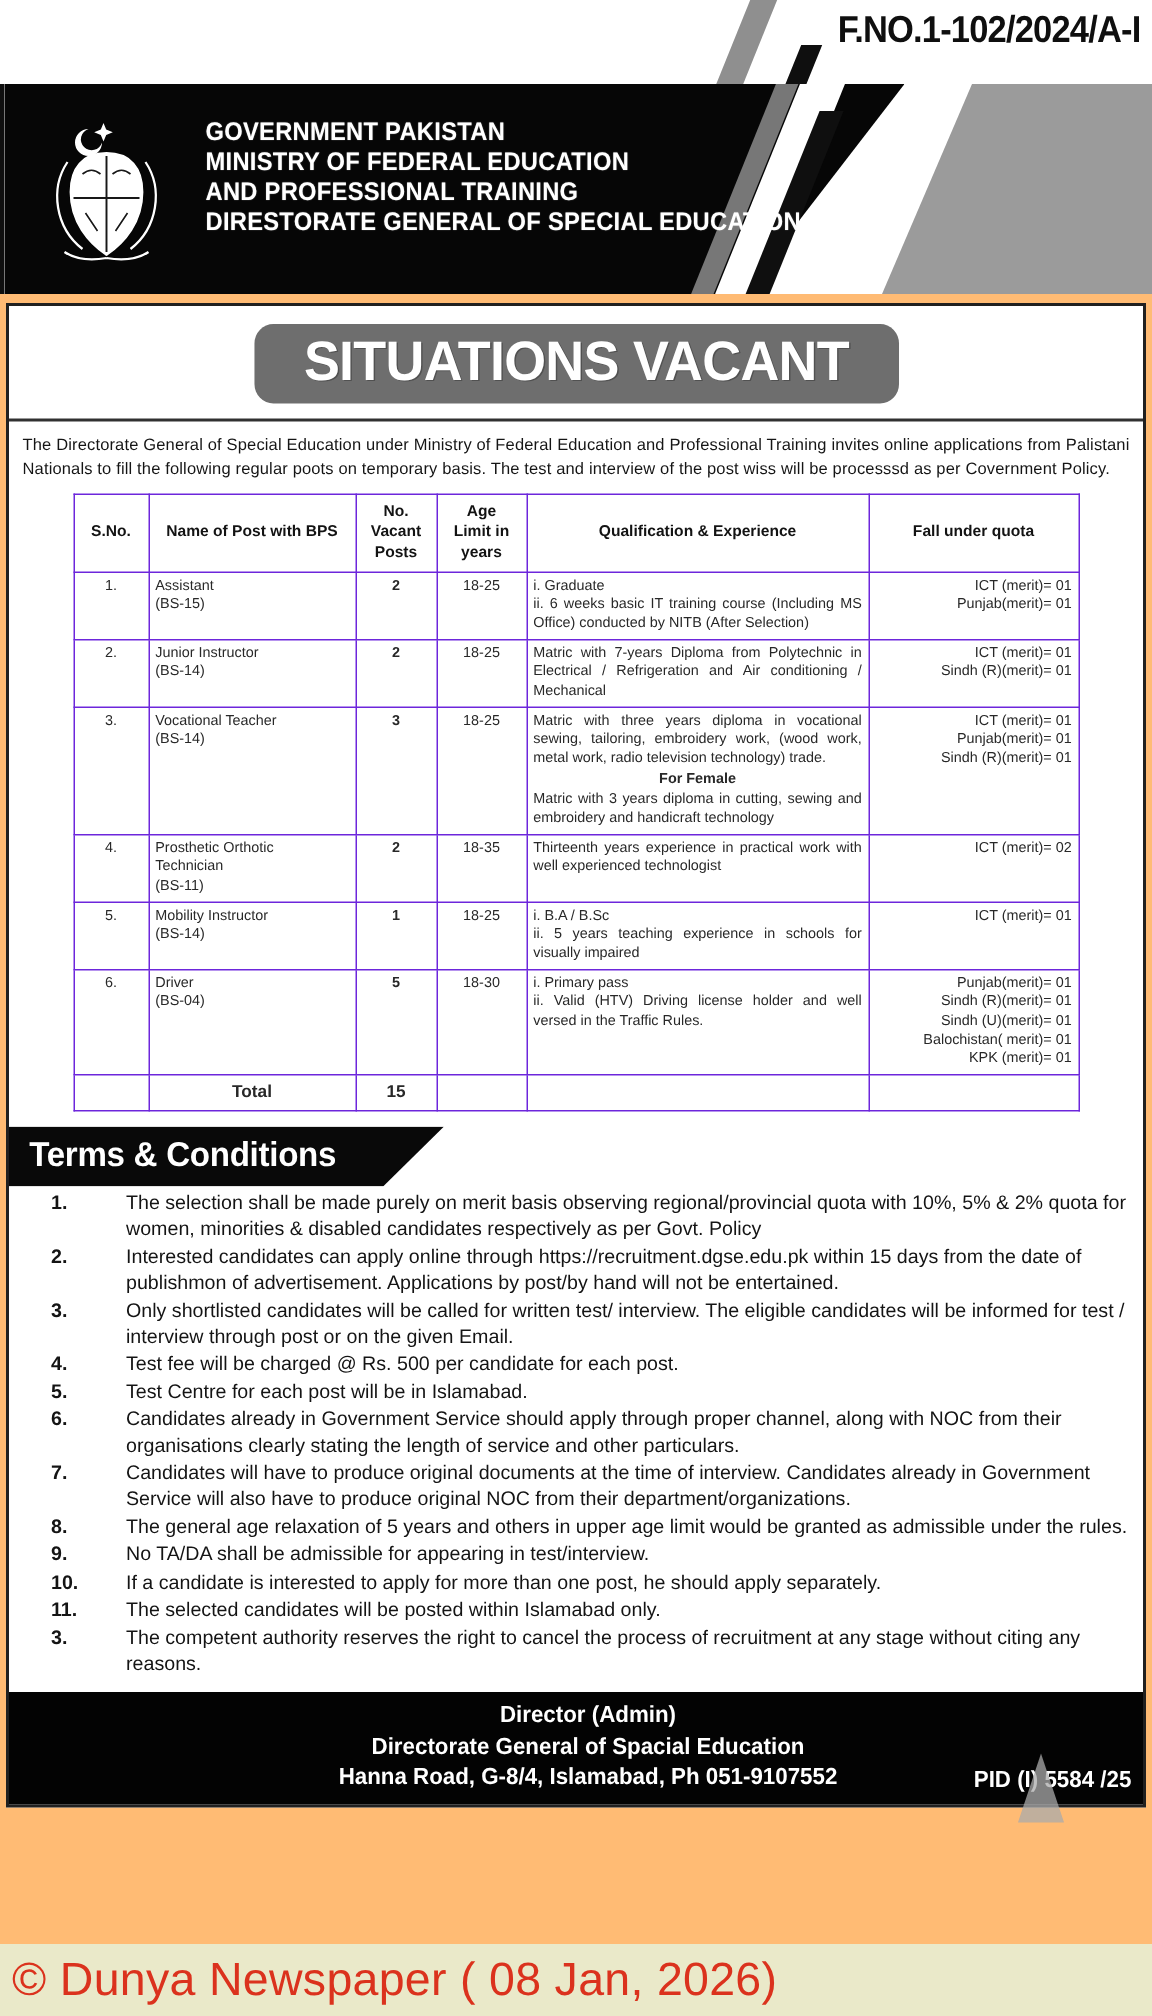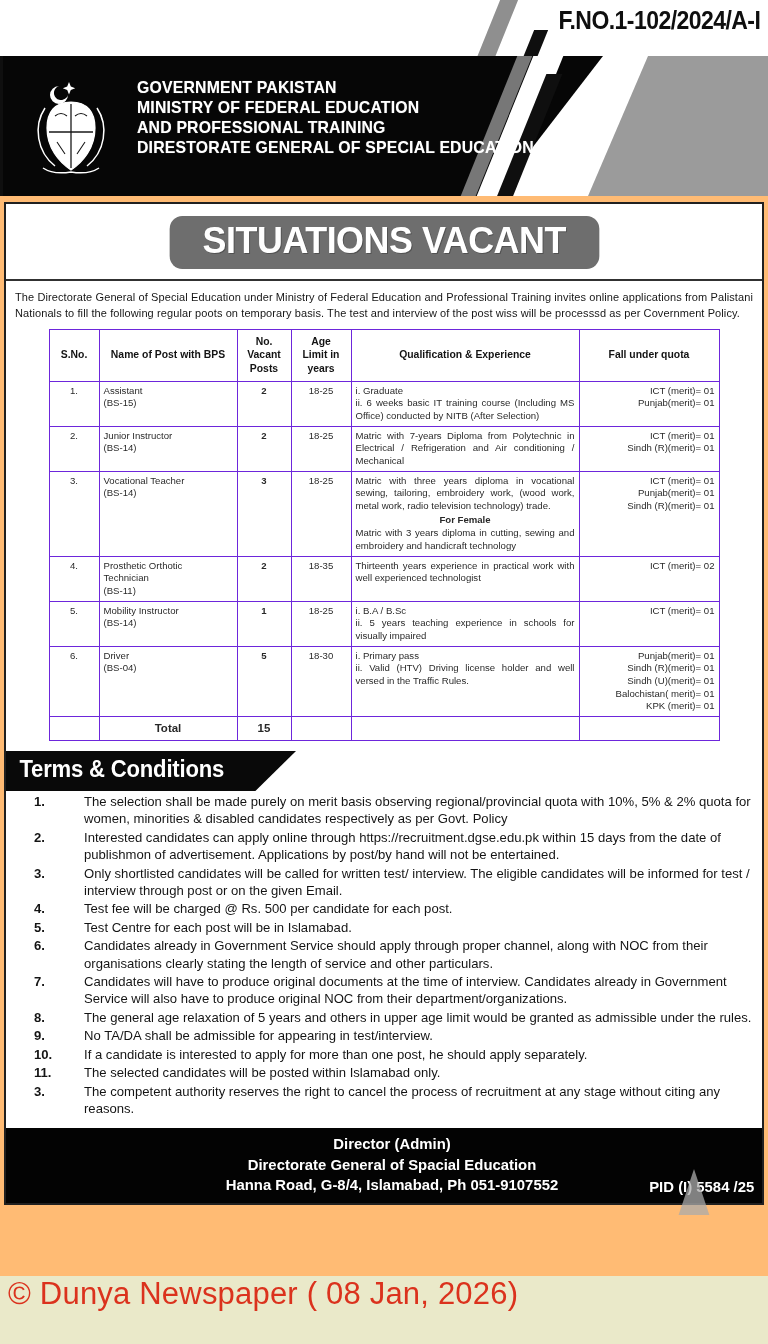--- a/index.html
+++ b/index.html
@@ -272,23 +272,23 @@
     border-left:16px solid transparent;
     border-right:16px solid transparent;
     border-bottom:46px solid rgba(170,170,170,0.75);
     z-index:3;
   }
 
   
   .watermark {
     position:absolute;
     left:0; bottom:0;
-    width:768px; height:68px;
+    width:768px; height:48px;
     background:#e8e7c8;
-    display:flex; 
+    display:flex; align-items:center;
   }
   .watermark span {
     font-size:31px;
     color:#d9341f;
     padding-left:8px;
     letter-spacing:0.2px;
     font-family:"Liberation Sans", sans-serif;
   }
 </style>
 </head>

